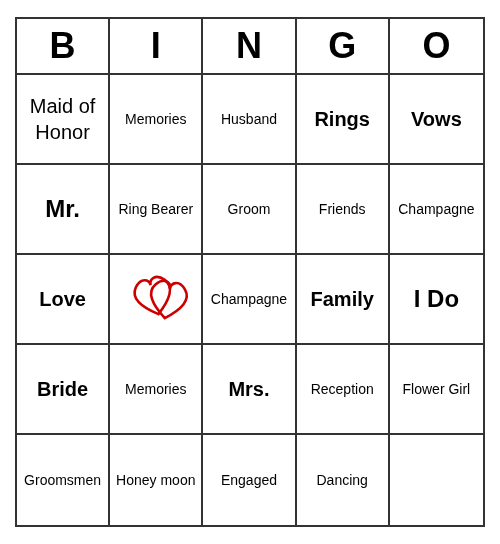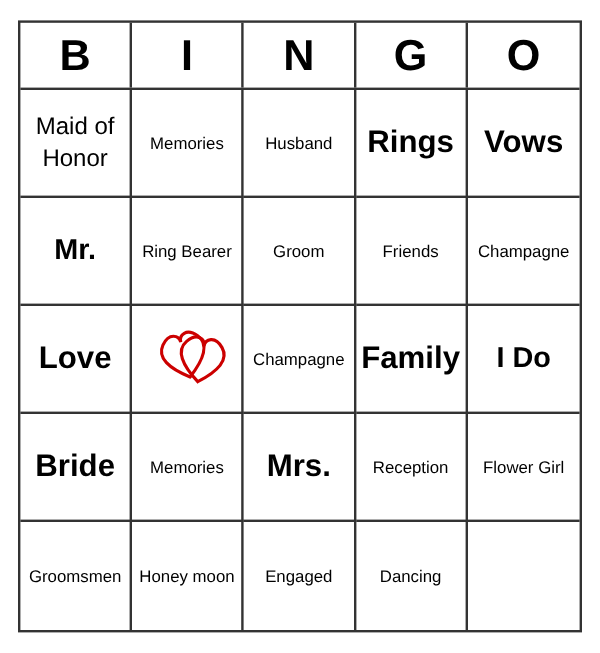--- a/index.html
+++ b/index.html
@@ -52,21 +52,21 @@
       border-right: none;
     }
     .bingo-cell:nth-child(n+21) {
       border-bottom: none;
     }
     .cell-text {
       font-size: 14px;
       line-height: 1.3;
     }
     .cell-text.medium {
-      font-size: 26px;
+      font-size: 20px;
       font-weight: bold;
       text-align: right;
     }
     .cell-text.xlarge {
       font-size: 24px;
       font-weight: bold;
     }
   </style>
 </head>
 <body>

